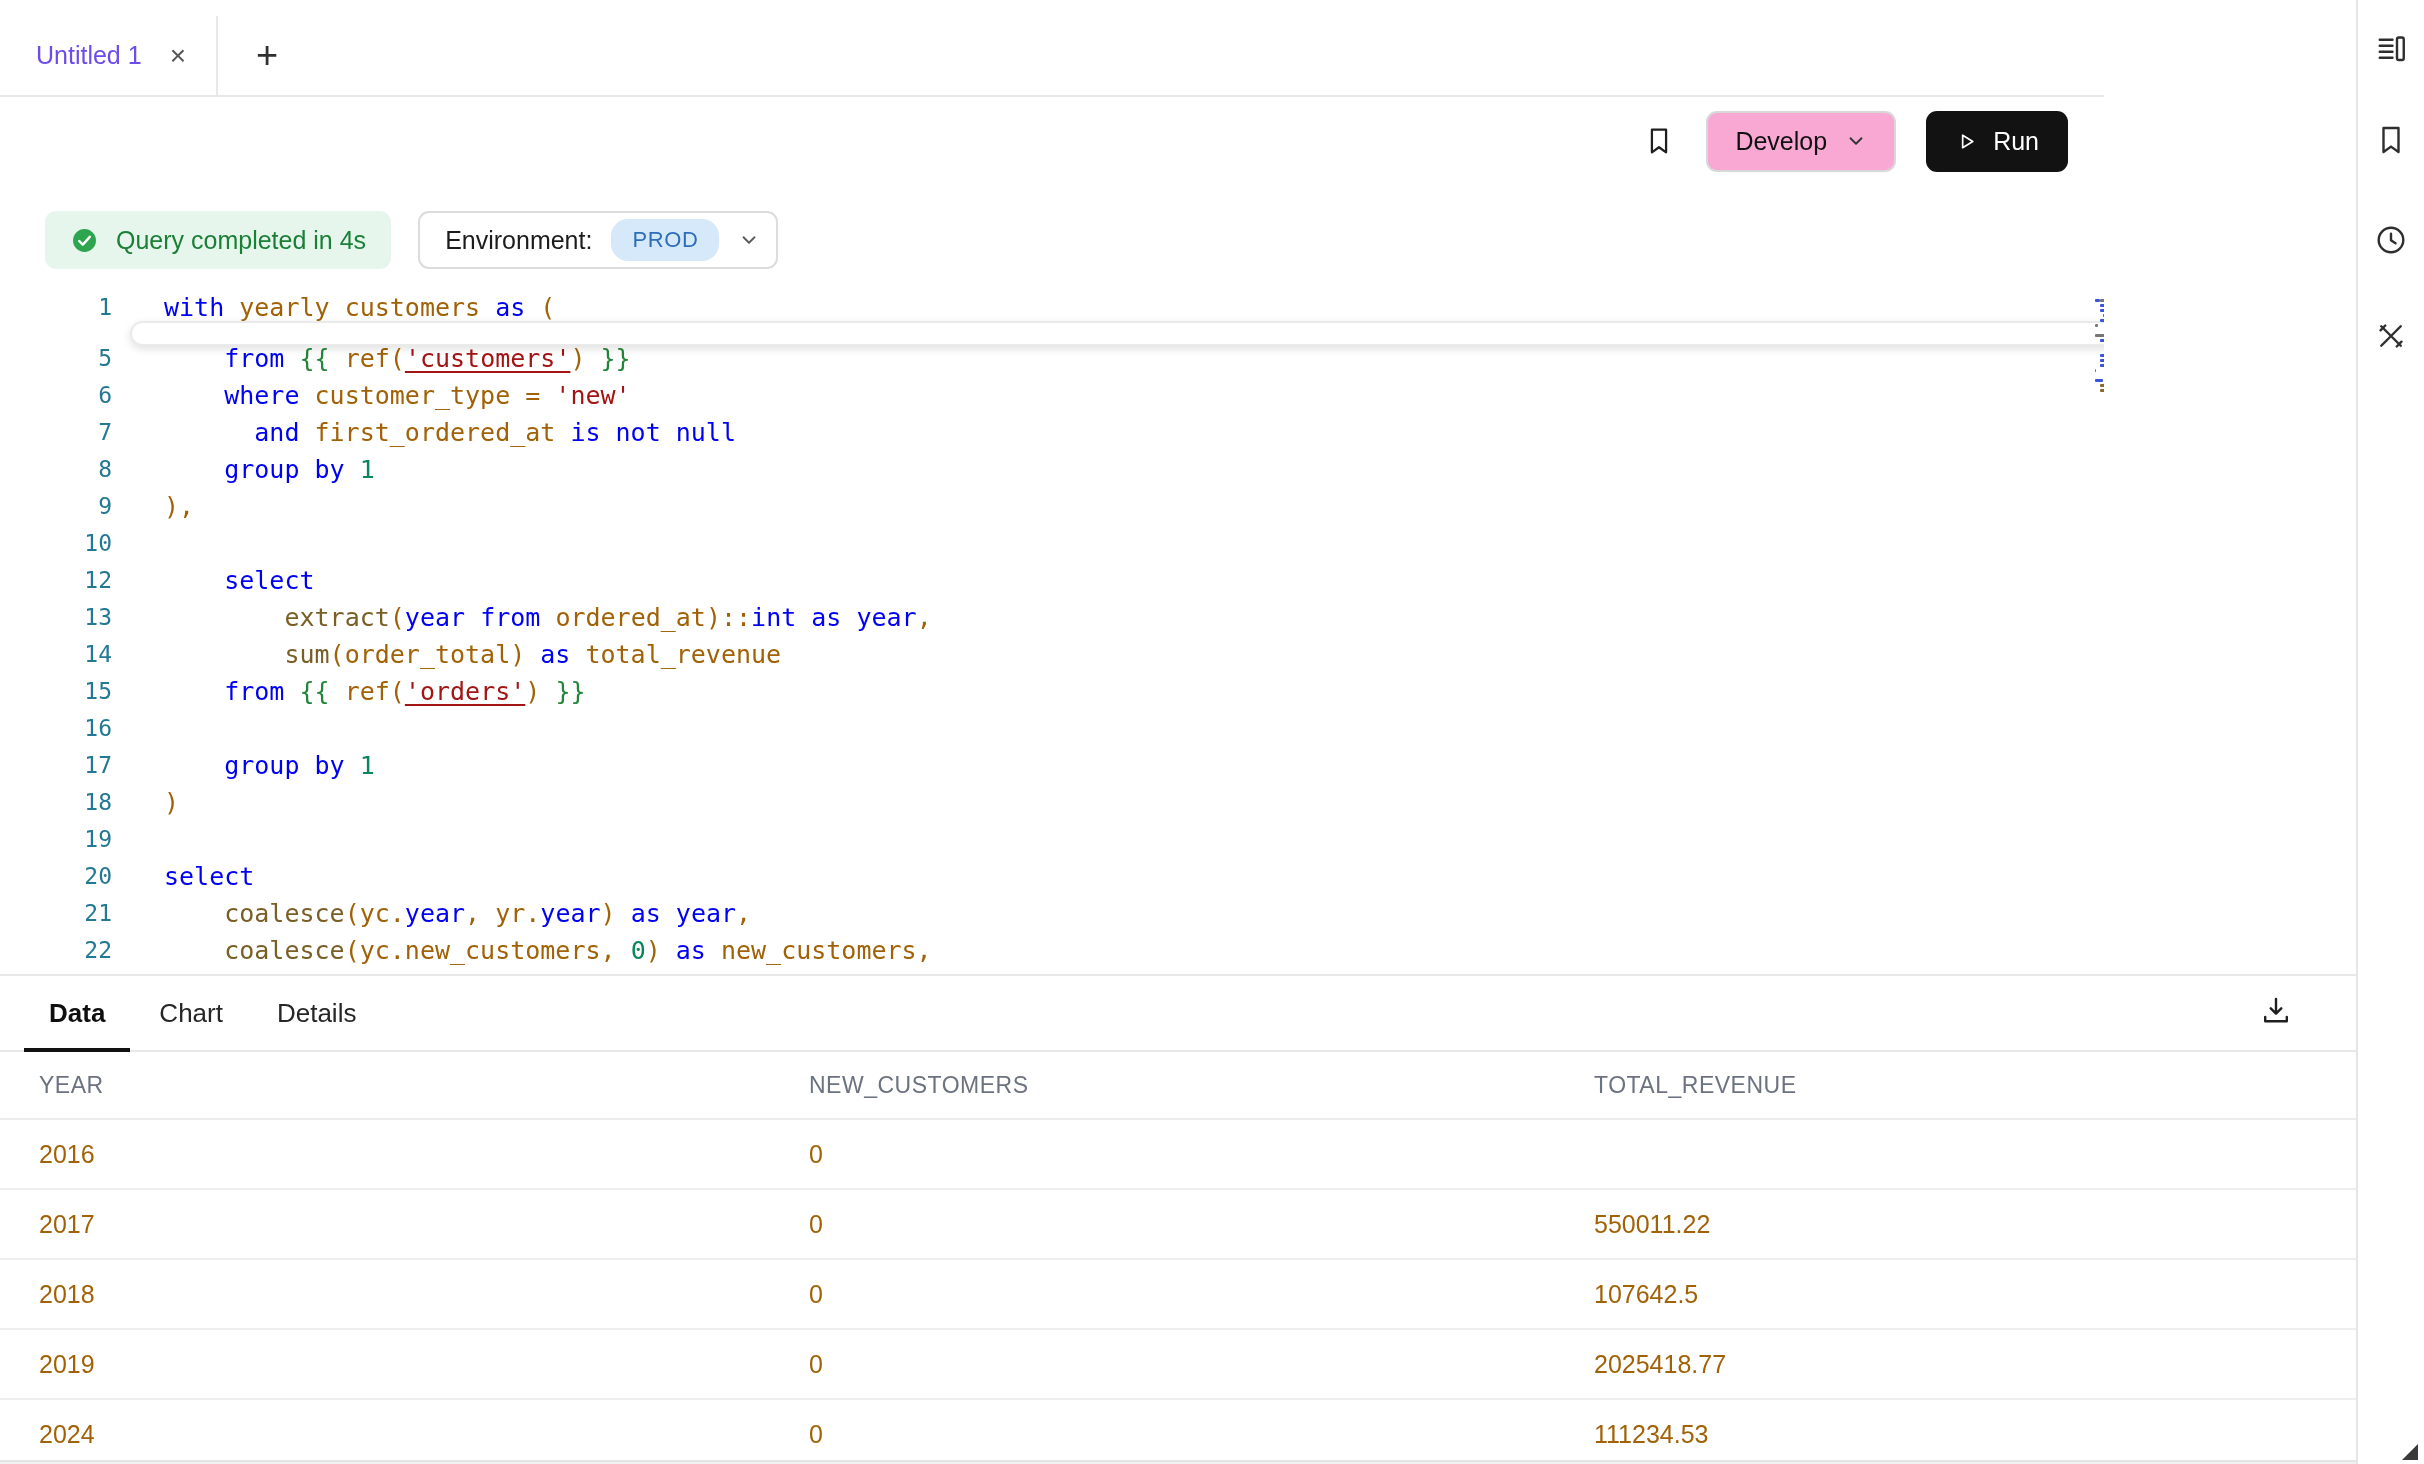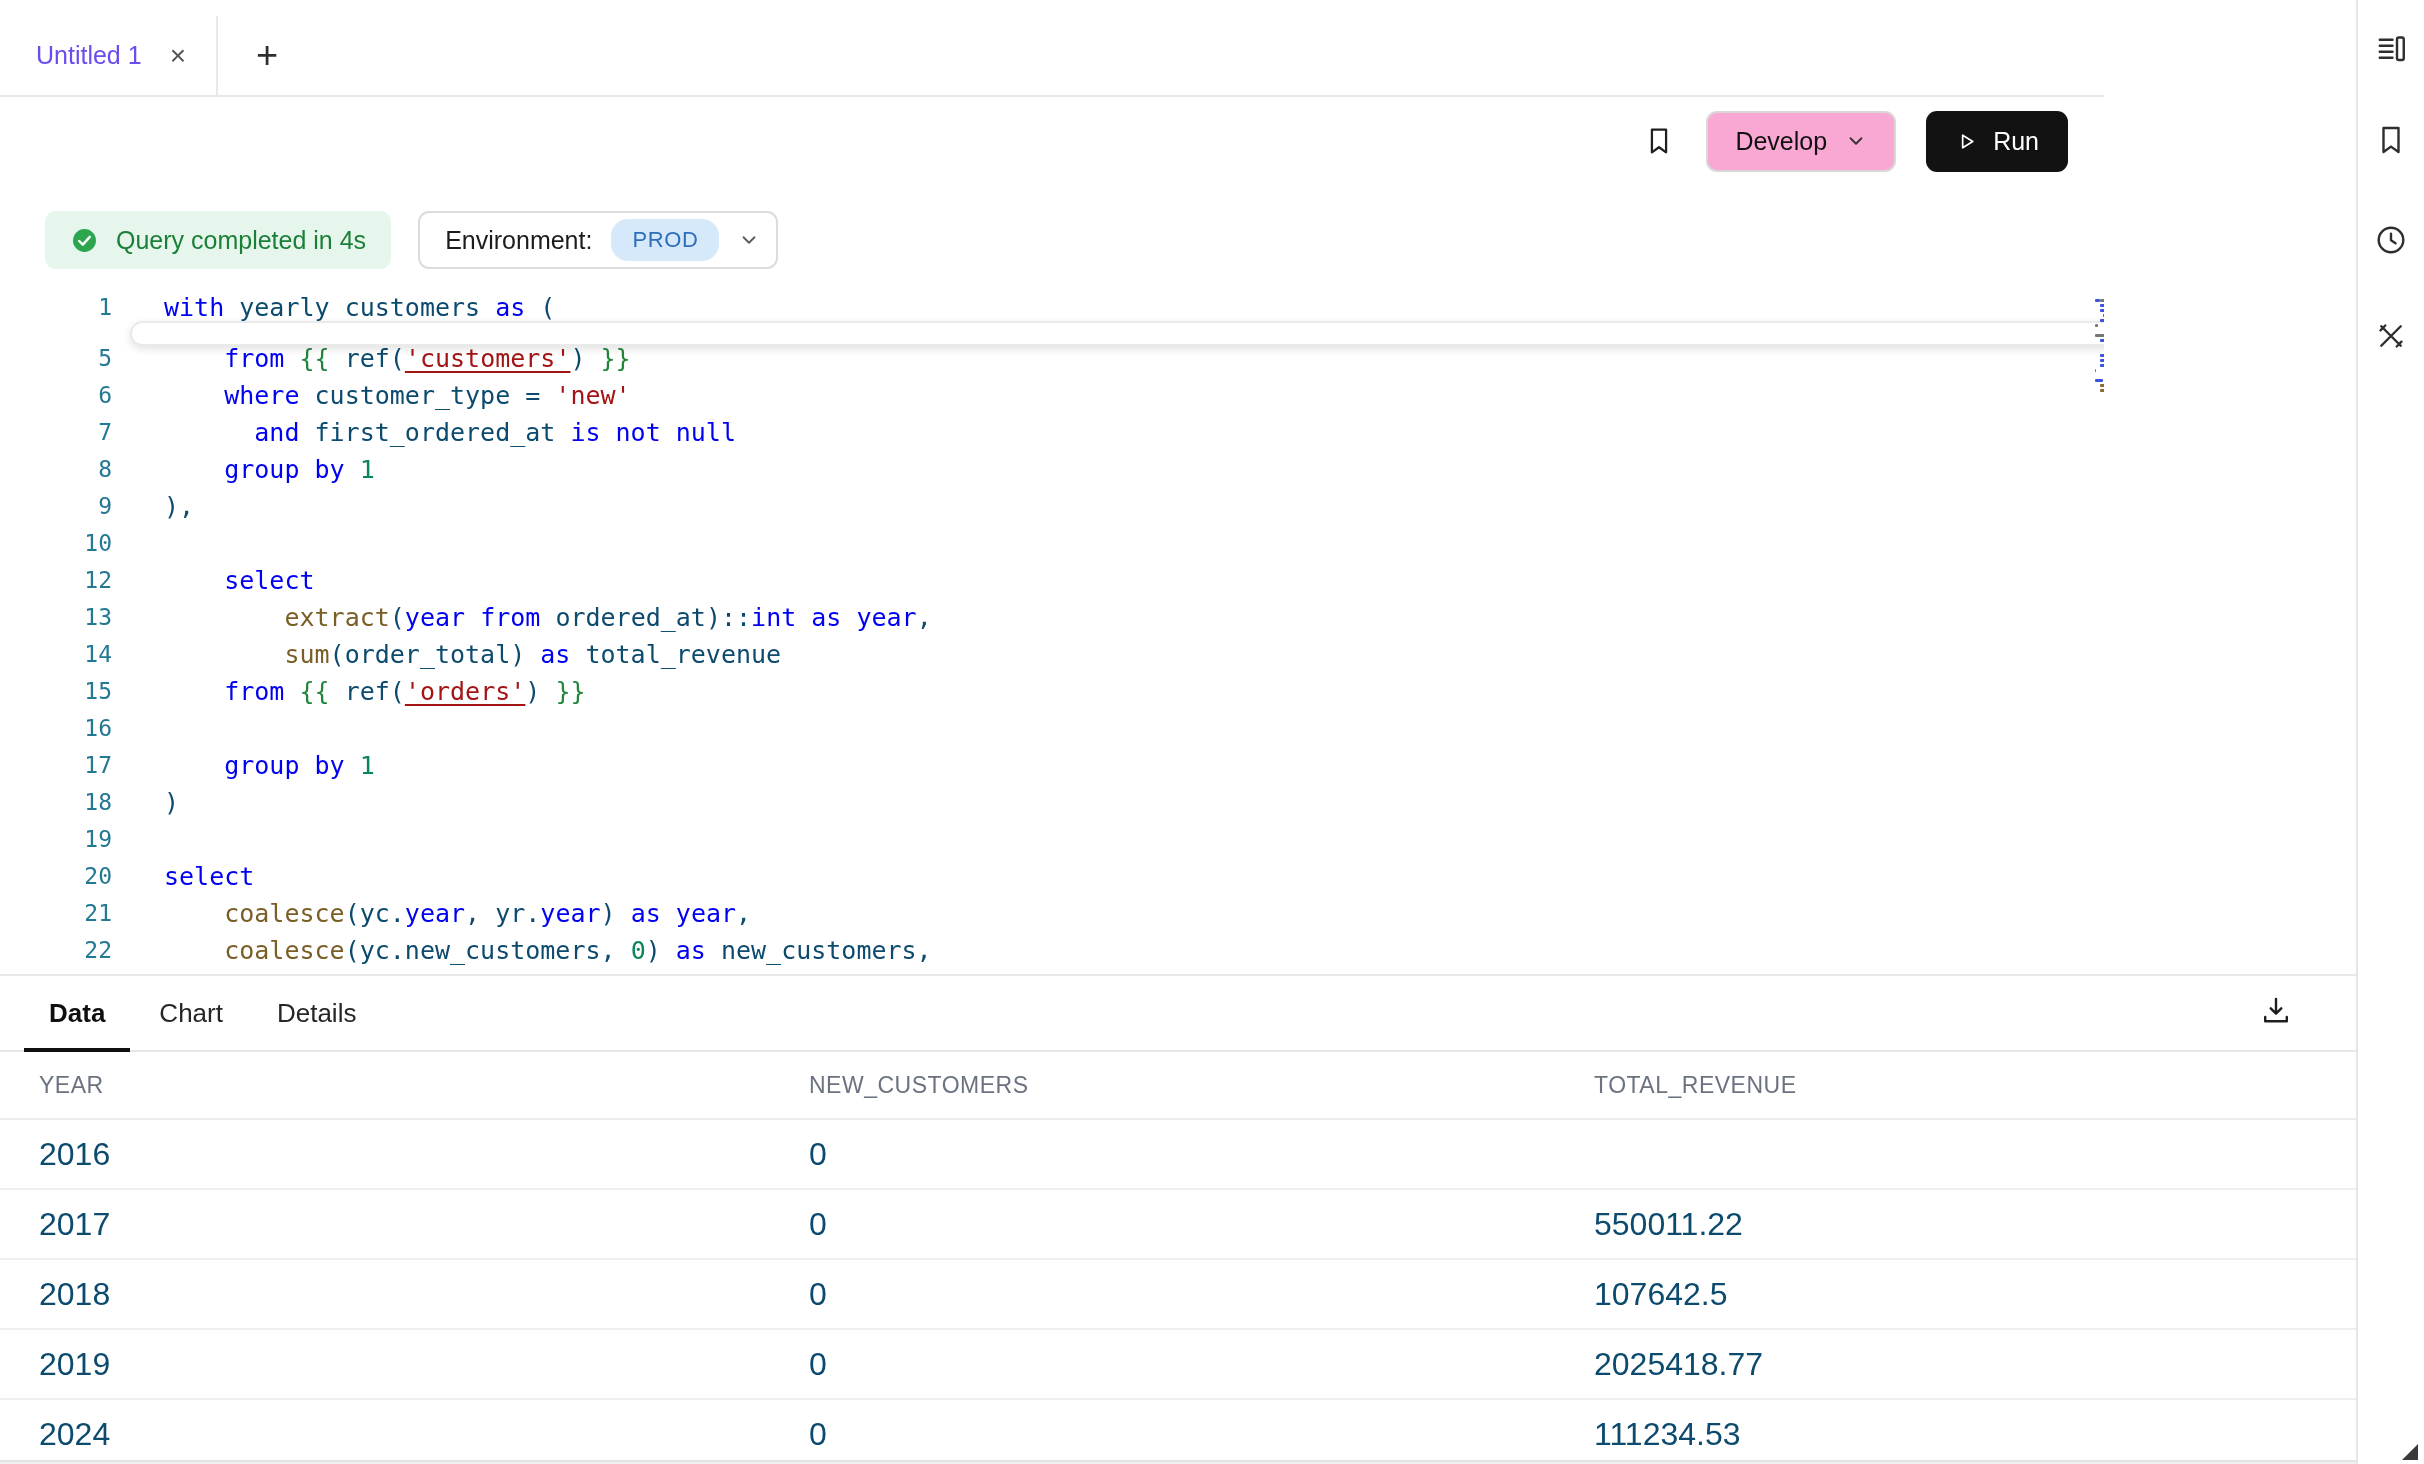--- a/index.html
+++ b/index.html
@@ -35,21 +35,21 @@
   .env-pill svg { color:#5a5a5a; }
 
   
   .editor { position:relative; margin-top:20px; height:690px; overflow:hidden;
             font-family:"DejaVu Sans Mono",monospace; font-size:25px; }
   .code-line { display:flex; height:37px; line-height:37px; white-space:pre; }
   .ln { width:112px; text-align:right; color:#237893; font-size:23px; flex:none; user-select:none; }
   .code-text { padding-left:52px; }
   .gap-row { height:14px; }
   .tok-kw  { color:#0000f2; }
-  .tok-pl  { color:#0c4a6e; }
+  .tok-pl  { color:#a16207; }
   .tok-fn  { color:#795e26; }
   .tok-str { color:#a31515; }
   .tok-ref { color:#a31515; text-decoration:underline; text-underline-offset:4px; }
   .tok-num { color:#098658; }
   .tok-jj  { color:#22863a; }
   .scroll-pill { position:absolute; left:130px; top:32px; height:25px; width:2198px; background:#fff;
                  border:2px solid #eaeaea; border-radius:14px; box-shadow:0 3px 9px rgba(0,0,0,0.12); }
   .minimap { position:absolute; left:2095px; top:10px; width:120px; }
   .mm-line { display:flex; height:3px; margin-bottom:2px; }
   .mm-line span { height:3px; border-radius:1px; flex:none; }
@@ -58,21 +58,21 @@
   
   .results { position:absolute; top:958px; left:0; width:2356px; bottom:0; background:#fff; border-top:2px solid #e8e8e8; }
   .results-tabs { height:76px; display:flex; align-items:stretch; padding-left:22px; border-bottom:2px solid #e8e8e8; position:relative; }
   .rtab { padding:0 27px; font-size:26px; color:#262626; display:flex; align-items:center; position:relative; cursor:pointer; }
   .rtab.active { font-weight:700; color:#0f0f0f; }
   .rtab.active::after { content:""; position:absolute; left:2px; right:2px; bottom:-2px; height:4px; background:#111; }
   .download-btn { position:absolute; right:62px; top:50%; transform:translateY(-50%); cursor:pointer; color:#1f1f1f; }
 
   .t-head, .t-row { display:grid; grid-template-columns:770px 785px 1fr; padding-left:39px; align-items:center; }
   .t-head { height:68px; color:#6b7280; font-size:23px; letter-spacing:0.5px; border-bottom:2px solid #ececec; }
-  .t-row { height:70px; font-size:32px; color:#0c4a6e; border-bottom:2px solid #efefef; }
+  .t-row { height:70px; font-size:25px; color:#a16207; border-bottom:2px solid #efefef; }
   .h-scrollbar { position:absolute; left:0; bottom:0; width:2356px; height:20px; background:#f1f1f1; border-top:2px solid #e4e4e4; cursor:pointer; }
 
   
   .side-rail { position:absolute; right:0; top:0; width:68px; height:1464px; border-left:2px solid #e6e6e6; background:#fff; }
   .rail-icon { position:absolute; left:50%; transform:translateX(-50%); color:#2e2e2e; cursor:pointer; }
   .rail-icon.i1 { top:30px; } .rail-icon.i2 { top:122px; } .rail-icon.i3 { top:222px; } .rail-icon.i4 { top:318px; }
   .corner-mark { position:absolute; right:6px; bottom:4px; width:0; height:0;
                  border-left:16px solid transparent; border-bottom:16px solid #3a3a3a; }
 </style>
 </head>

